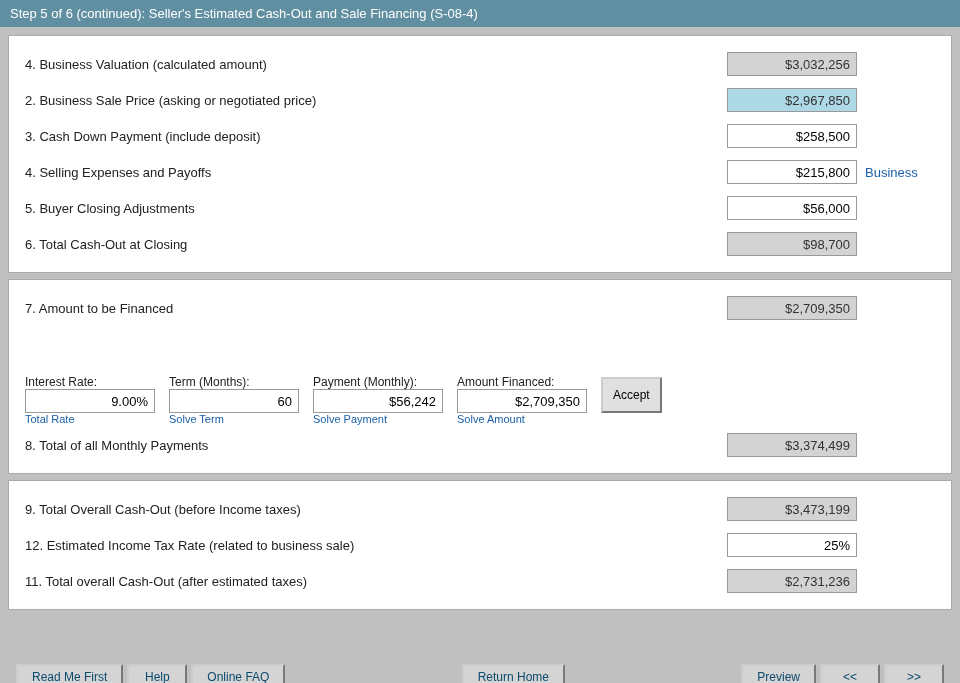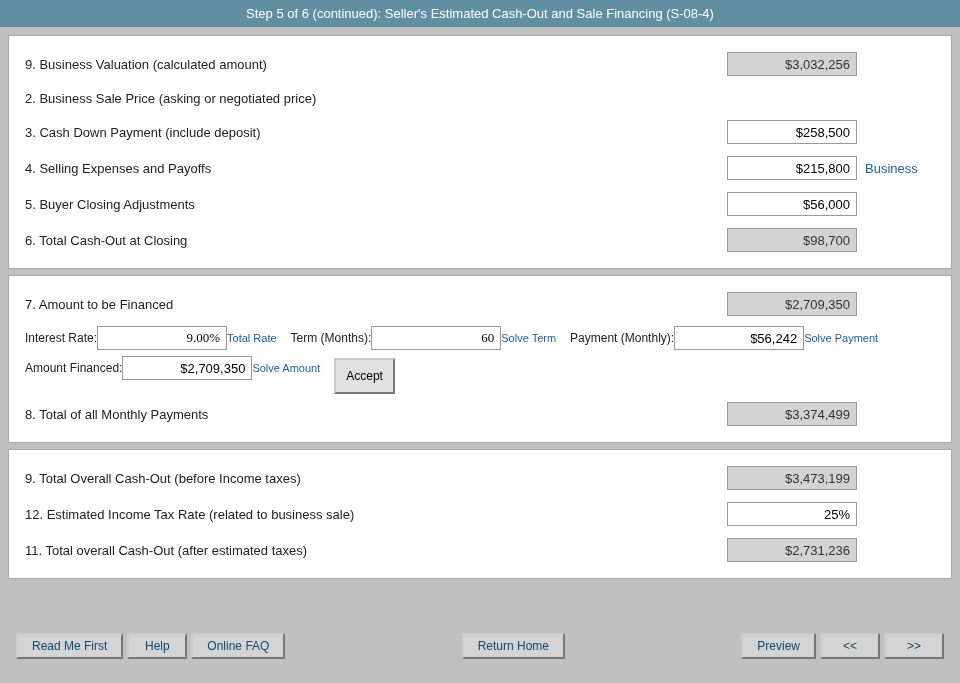--- a/index.html
+++ b/index.html
@@ -9,21 +9,20 @@
       background: #c0c0c0;
       width: 960px;
       height: 683px;
       overflow: hidden;
     }
     .title-bar {
       background: #5f8fa0;
       color: white;
       padding: 6px 10px;
       font-size: 13px;
-      text-align: center;
     }
     .main-container {
       background: #c0c0c0;
       padding: 8px;
       height: calc(683px - 28px);
       display: flex;
       flex-direction: column;
       gap: 6px;
     }
     .section {
@@ -72,38 +71,38 @@
       text-decoration: none;
       font-size: 13px;
     }
     a.solve-link {
       color: #1a5fa8;
       text-decoration: none;
       font-size: 11px;
     }
     .finance-group {
       display: flex;
-      flex-direction: row;
-      align-items: center;
+      flex-direction: column;
+      align-items: flex-start;
       margin-right: 8px;
+      margin-top: 45px;
     }
     .finance-group-label {
       font-size: 12px;
       color: #222;
       white-space: nowrap;
     }
     .finance-input {
       width: 70px;
       height: 22px;
       border: 1px solid #999;
       padding: 2px 4px;
       text-align: right;
       font-size: 12px;
       background: white;
-      font-family: Liberation Serif, serif;
     }
     .finance-input-wide {
       width: 90px;
       height: 22px;
       border: 1px solid #999;
       padding: 2px 4px;
       text-align: right;
       font-size: 12px;
       background: white;
     }
@@ -142,29 +141,32 @@
 
 <div class="title-bar">
   <span>Step 5 of 6 (continued): Seller's Estimated Cash-Out and Sale Financing (S-08-4)</span>
 </div>
 
 <div class="main-container">
 
   <div class="section">
 
     <div class="row">
-      <span class="row-label">9. Business Valuation (calculated amount)</span>
+      <span class="row-label">4. Business Valuation (calculated amount)</span>
       <div class="row-value">
         <input type="text" class="readonly-gray" value="$3,032,256" readonly="" style="">
       </div>
       <div class="row-link"></div>
     </div>
 
     <div class="row">
       <span class="row-label">2. Business Sale Price (asking or negotiated price)</span>
+      <div class="row-value">
+        <input type="text" class="highlighted" value="$2,967,850" style="">
+      </div>
       <div class="row-link"></div>
     </div>
 
     <div class="row">
       <span class="row-label">3. Cash Down Payment (include deposit)</span>
       <div class="row-value">
         <input type="text" value="$258,500" style="">
       </div>
       <div class="row-link"></div>
     </div>

